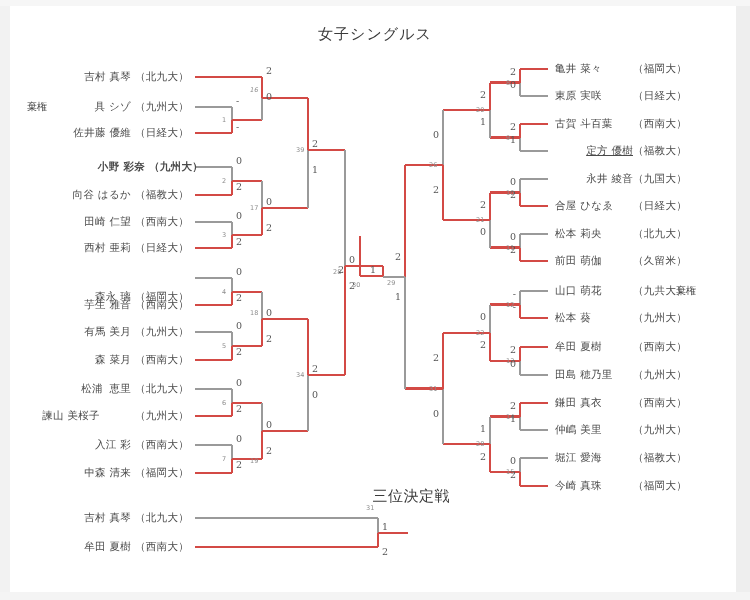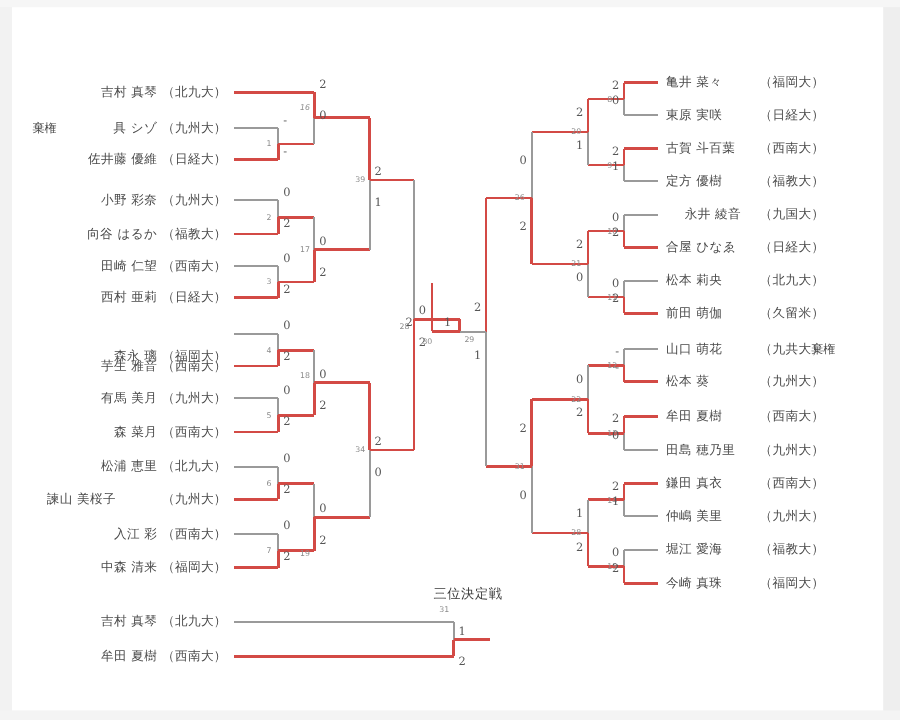--- a/index.html
+++ b/index.html
@@ -19,22 +19,22 @@
   .edge-r{position:absolute;right:0;top:0;width:14px;height:600px;background:#eeeeee;}
   .edge-t{position:absolute;left:0;top:0;width:750px;height:6px;background:#f6f6f6;}
   .edge-b{position:absolute;left:0;bottom:0;width:750px;height:8px;background:#f4f4f4;}
 
   #title{
     position:absolute;left:0;top:25px;width:750px;text-align:center;
     font-size:15px;color:#3a3a3a;letter-spacing:1px;
     font-family:"DejaVu Serif","Liberation Serif",serif;
   }
   #sub-title{
-    position:absolute;top:487px;width:120px;text-align:center;left:330px;
-    font-size:11px;color:#3a3a3a;letter-spacing:.5px;
+    position:absolute;top:487px;width:120px;text-align:right;left:330px;
+    font-size:15px;color:#3a3a3a;letter-spacing:.5px;
     font-family:Liberation Mono, monospace;
   }
 
   svg#bracket{position:absolute;left:0;top:0;width:750px;height:600px;}
 
   .pname{
     position:absolute;font-size:10.5px;color:#4a4a4a;white-space:nowrap;
     font-family:"DejaVu Serif","Liberation Serif",serif;
     letter-spacing:.3px;
   }
@@ -57,20 +57,21 @@
 </style>
 </head>
 <body>
 
 <div id="page">
   <div class="edge-l"></div>
   <div class="edge-r"></div>
   <div class="edge-t"></div>
   <div class="edge-b"></div>
 
+  <div id="title">女子シングルス</div>
   <div id="sub-title">三位決定戦</div>
 
   <svg id="bracket" viewBox="0 0 750 600" xmlns="http://www.w3.org/2000/svg">
       <line x1="195" y1="77" x2="262" y2="77" stroke="#d34a45" stroke-width="2.2" shape-rendering="crispEdges"></line>
       <line x1="195" y1="107" x2="232" y2="107" stroke="#9a9a9a" stroke-width="1.8" shape-rendering="crispEdges"></line>
       <line x1="195" y1="133" x2="232" y2="133" stroke="#d34a45" stroke-width="2.2" shape-rendering="crispEdges"></line>
       <line x1="232" y1="107" x2="232" y2="133" stroke="#9a9a9a" stroke-width="1.8" shape-rendering="crispEdges"></line>
       <line x1="232" y1="120" x2="232" y2="133" stroke="#d34a45" stroke-width="2.2" shape-rendering="crispEdges"></line>
       <line x1="232" y1="120" x2="262" y2="120" stroke="#d34a45" stroke-width="2.2" shape-rendering="crispEdges"></line>
       <line x1="262" y1="77" x2="262" y2="120" stroke="#9a9a9a" stroke-width="1.8" shape-rendering="crispEdges"></line>
@@ -193,37 +194,37 @@
       <line x1="195" y1="547" x2="378" y2="547" stroke="#d34a45" stroke-width="2.2" shape-rendering="crispEdges"></line>
       <line x1="378" y1="518" x2="378" y2="547" stroke="#9a9a9a" stroke-width="1.8" shape-rendering="crispEdges"></line>
       <line x1="378" y1="533" x2="378" y2="547" stroke="#d34a45" stroke-width="2.2" shape-rendering="crispEdges"></line>
       <line x1="378" y1="533" x2="408" y2="533" stroke="#d34a45" stroke-width="2.2" shape-rendering="crispEdges"></line>
     </svg>
 
   <div id="names">
       <div class="pname l" style="left: 25px; width: 170px; text-align: right; top: 70px;"><span class="nm" style="width: 92px; text-align: right; margin-right: 4px;">吉村 真琴</span><span class="af" style="width: 60px; text-align: left;">（北九大）</span></div>
       <div class="pname l" style="left: 25px; width: 170px; text-align: right; top: 100px;"><span class="nm" style="width: 92px; text-align: right; margin-right: 4px;">具 シゾ</span><span class="af" style="width: 60px; text-align: left;">（九州大）</span></div>
       <div class="pname l" style="left: 25px; width: 170px; text-align: right; top: 126px;"><span class="nm" style="width: 92px; text-align: right; margin-right: 4px;">佐井藤 優維</span><span class="af" style="width: 60px; text-align: left;">（日経大）</span></div>
-      <div class="pname l" style="left: 25px; width: 170px; text-align: right; top: 160px;"><span class="nm" style="width: 92px; text-align: right; margin-right: 4px;">小野 彩奈</span><span class="af" style="width: 60px; text-align: left;">（九州大）</span></div>
+      <div class="pname l" style="left: 39px; width: 170px; text-align: right; top: 160px; font-weight: bold;"><span class="nm" style="width: 92px; text-align: right; margin-right: 4px;">小野 彩奈</span><span class="af" style="width: 60px; text-align: left;">（九州大）</span></div>
       <div class="pname l" style="left: 25px; width: 170px; text-align: right; top: 188px;"><span class="nm" style="width: 92px; text-align: right; margin-right: 4px;">向谷 はるか</span><span class="af" style="width: 60px; text-align: left;">（福教大）</span></div>
       <div class="pname l" style="left: 25px; width: 170px; text-align: right; top: 215px;"><span class="nm" style="width: 92px; text-align: right; margin-right: 4px;">田崎 仁望</span><span class="af" style="width: 60px; text-align: left;">（西南大）</span></div>
       <div class="pname l" style="left: 25px; width: 170px; text-align: right; top: 241px;"><span class="nm" style="width: 92px; text-align: right; margin-right: 4px;">西村 亜莉</span><span class="af" style="width: 60px; text-align: left;">（日経大）</span></div>
       <div class="pname l" style="left: 25px; width: 170px; text-align: right; top: 271px; margin-top: 19px;"><span class="nm" style="width: 92px; text-align: right; margin-right: 4px;">森永 璃</span><span class="af" style="width: 60px; text-align: left;">（福岡大）</span></div>
       <div class="pname l" style="left: 25px; width: 170px; text-align: right; top: 298px;"><span class="nm" style="width: 92px; text-align: right; margin-right: 4px;">芋生 雅音</span><span class="af" style="width: 60px; text-align: left;">（西南大）</span></div>
       <div class="pname l" style="left: 25px; width: 170px; text-align: right; top: 325px;"><span class="nm" style="width: 92px; text-align: right; margin-right: 4px;">有馬 美月</span><span class="af" style="width: 60px; text-align: left;">（九州大）</span></div>
       <div class="pname l" style="left: 25px; width: 170px; text-align: right; top: 353px;"><span class="nm" style="width: 92px; text-align: right; margin-right: 4px;">森 菜月</span><span class="af" style="width: 60px; text-align: left;">（西南大）</span></div>
-      <div class="pname l" style="left: 25px; width: 170px; text-align: right; top: 382px;"><span class="nm" style="width: 92px; text-align: right; margin-right: 4px;">松浦 恵里</span><span class="af" style="width: 60px; text-align: left;">（北九大）</span></div>
-      <div class="pname l" style="left: 25px; width: 170px; text-align: right; top: 409px;"><span class="nm" style="width: 92px; text-align: left; margin-right: 4px;">諫山 美桜子</span><span class="af" style="width: 60px; text-align: left;">（九州大）</span></div>
+      <div class="pname l" style="left: 25px; width: 170px; text-align: right; top: 382px;"><span class="nm" style="width: 92px; text-align: right; margin-right: 4px; font-family: Liberation Mono, monospace;">松浦 恵里</span><span class="af" style="width: 60px; text-align: left;">（北九大）</span></div>
+      <div class="pname l" style="left: 25px; width: 170px; text-align: right; top: 409px;"><span class="nm" style="width: 92px; text-align: center; margin-right: 18px;">諫山 美桜子</span><span class="af" style="width: 60px; text-align: left;">（九州大）</span></div>
       <div class="pname l" style="left: 25px; width: 170px; text-align: right; top: 438px;"><span class="nm" style="width: 92px; text-align: right; margin-right: 4px;">入江 彩</span><span class="af" style="width: 60px; text-align: left;">（西南大）</span></div>
       <div class="pname l" style="left: 25px; width: 170px; text-align: right; top: 466px;"><span class="nm" style="width: 92px; text-align: right; margin-right: 4px;">中森 清来</span><span class="af" style="width: 60px; text-align: left;">（福岡大）</span></div>
       <div class="pname r" style="left: 555px; width: 200px; text-align: left; top: 62px;"><span class="nm" style="width: 78px; text-align: left;">亀井 菜々</span><span class="af" style="width: 60px; text-align: left;">（福岡大）</span></div>
       <div class="pname r" style="left: 555px; width: 200px; text-align: left; top: 89px;"><span class="nm" style="width: 78px; text-align: left;">東原 実咲</span><span class="af" style="width: 60px; text-align: left;">（日経大）</span></div>
       <div class="pname r" style="left: 555px; width: 200px; text-align: left; top: 117px;"><span class="nm" style="width: 78px; text-align: left;">古賀 斗百葉</span><span class="af" style="width: 60px; text-align: left;">（西南大）</span></div>
-      <div class="pname r" style="left: 555px; width: 200px; text-align: left; top: 144px;"><span class="nm" style="width: 78px; text-align: left;">定方 優樹</span><span class="af" style="width: 60px; text-align: left;">（福教大）</span></div>
-      <div class="pname r" style="left: 555px; width: 200px; text-align: left; top: 172px;"><span class="nm" style="width: 78px; text-align: center;">永井 綾音</span><span class="af" style="width: 60px; text-align: left;">（九国大）</span></div>
+      <div class="pname r" style="left: 555px; width: 200px; text-align: left; top: 144px;"><span class="nm" style="width: 78px; text-align: right; text-decoration: underline;">定方 優樹</span><span class="af" style="width: 60px; text-align: left;">（福教大）</span></div>
+      <div class="pname r" style="left: 555px; width: 200px; text-align: left; top: 172px;"><span class="nm" style="width: 78px; text-align: right;">永井 綾音</span><span class="af" style="width: 60px; text-align: left;">（九国大）</span></div>
       <div class="pname r" style="left: 555px; width: 200px; text-align: left; top: 199px;"><span class="nm" style="width: 78px; text-align: left;">合屋 ひなゑ</span><span class="af" style="width: 60px; text-align: left;">（日経大）</span></div>
       <div class="pname r" style="left: 555px; width: 200px; text-align: left; top: 227px;"><span class="nm" style="width: 78px; text-align: left;">松本 莉央</span><span class="af" style="width: 60px; text-align: left;">（北九大）</span></div>
       <div class="pname r" style="left: 555px; width: 200px; text-align: left; top: 254px;"><span class="nm" style="width: 78px; text-align: left;">前田 萌伽</span><span class="af" style="width: 60px; text-align: left;">（久留米）</span></div>
       <div class="pname r" style="left: 555px; width: 200px; text-align: left; top: 284px;"><span class="nm" style="width: 78px; text-align: left;">山口 萌花</span><span class="af" style="width: 60px; text-align: left;">（九共大）</span></div>
       <div class="pname r" style="left: 555px; width: 200px; text-align: left; top: 311px;"><span class="nm" style="width: 78px; text-align: left;">松本 葵</span><span class="af" style="width: 60px; text-align: left;">（九州大）</span></div>
       <div class="pname r" style="left: 555px; width: 200px; text-align: left; top: 340px;"><span class="nm" style="width: 78px; text-align: left;">牟田 夏樹</span><span class="af" style="width: 60px; text-align: left;">（西南大）</span></div>
       <div class="pname r" style="left: 555px; width: 200px; text-align: left; top: 368px;"><span class="nm" style="width: 78px; text-align: left;">田島 穂乃里</span><span class="af" style="width: 60px; text-align: left;">（九州大）</span></div>
       <div class="pname r" style="left: 555px; width: 200px; text-align: left; top: 396px;"><span class="nm" style="width: 78px; text-align: left;">鎌田 真衣</span><span class="af" style="width: 60px; text-align: left;">（西南大）</span></div>
       <div class="pname r" style="left: 555px; width: 200px; text-align: left; top: 423px;"><span class="nm" style="width: 78px; text-align: left;">仲嶋 美里</span><span class="af" style="width: 60px; text-align: left;">（九州大）</span></div>
       <div class="pname r" style="left: 555px; width: 200px; text-align: left; top: 451px;"><span class="nm" style="width: 78px; text-align: left;">堀江 愛海</span><span class="af" style="width: 60px; text-align: left;">（福教大）</span></div>

